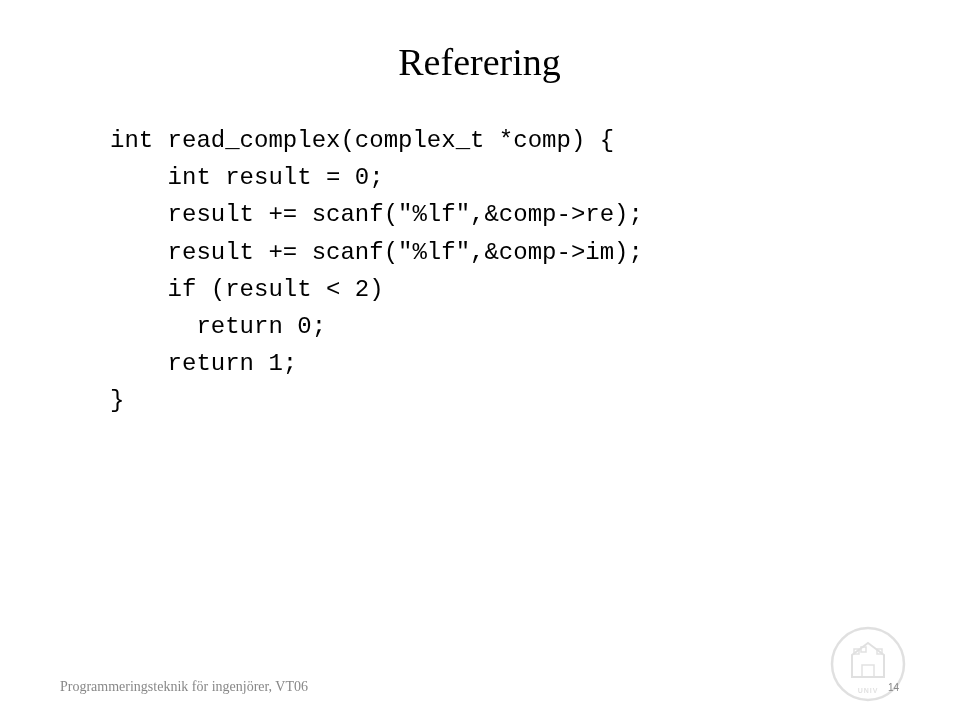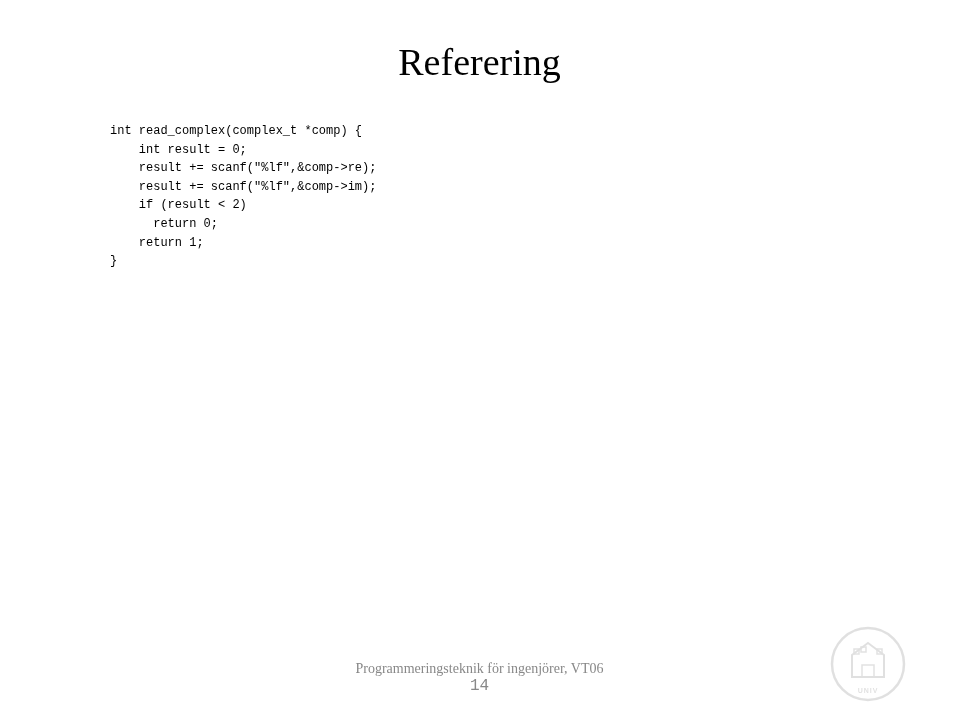--- a/index.html
+++ b/index.html
@@ -37,21 +37,21 @@
     .intro-text {
       font-size: 24px;
       color: #000000;
       line-height: 1.4;
       margin-bottom: 30px;
       font-family: 'Times New Roman', Times, serif;
     }
 
     .code-block {
       font-family: 'Courier New', Courier, monospace;
-      font-size: 12px;
+      font-size: 24px;
       color: #000000;
       background: #ffffff;
       padding: 10px 0 10px 50px;
       line-height: 1.55;
       margin-bottom: 30px;
       white-space: pre;
     }
 
     .bottom-text {
       font-size: 24px;
@@ -67,33 +67,32 @@
 
     .footer {
       position: absolute;
       bottom: 20px;
       left: 0;
       right: 0;
       display: flex;
       justify-content: space-between;
       align-items: center;
       padding: 0 60px;
-      flex-direction: column;
     }
 
     .footer-text {
       font-size: 14px;
       color: #888888;
       font-family: 'Times New Roman', Times, serif;
     }
 
     .footer-page {
-      font-size: 16px;
+      font-size: 10px;
       color: #888888;
-      font-family: Liberation Mono, monospace;
+      font-family: Liberation Sans, sans-serif;
     }
 
     .university-logo {
       position: absolute;
       bottom: 10px;
       right: 40px;
       width: 80px;
       height: 80px;
       opacity: 0.25;
     }

